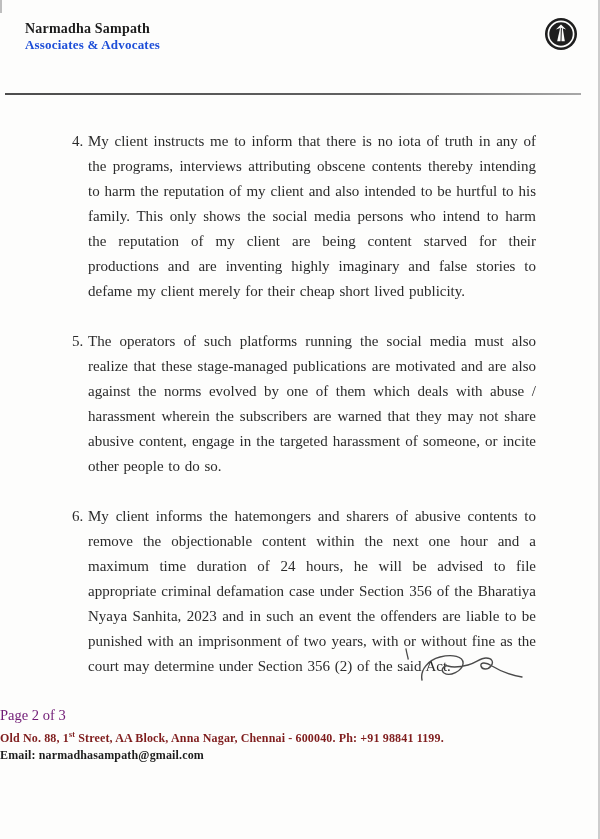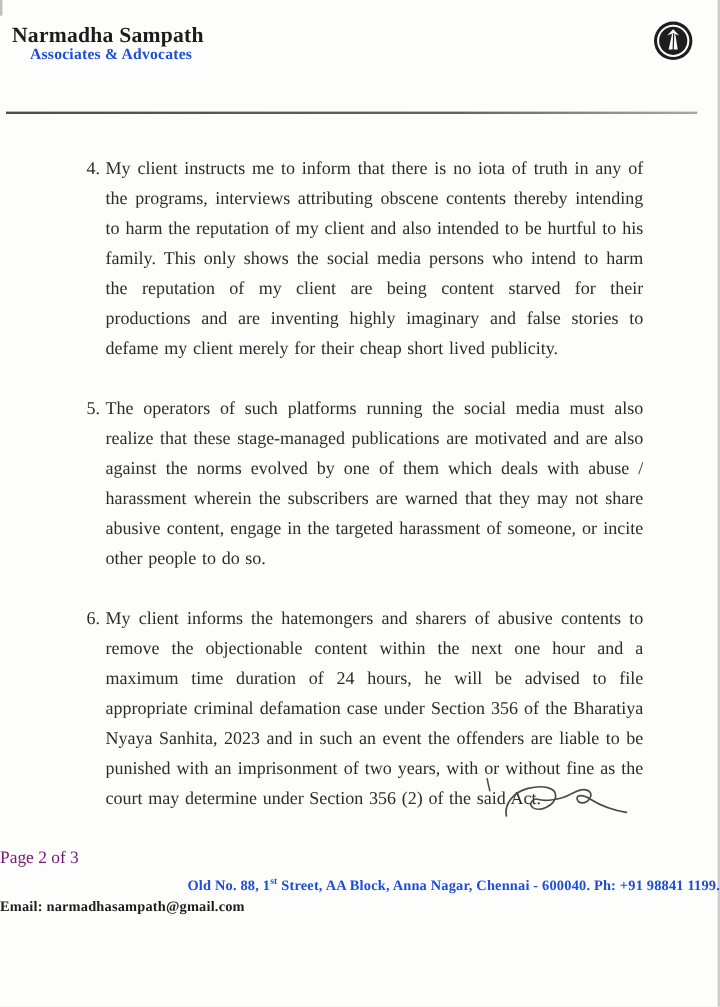--- a/index.html
+++ b/index.html
@@ -15,22 +15,22 @@
   }
   .right-edge {
     position: absolute; right: 0; top: 0; width: 2px; height: 100%;
     background: #c4c4c4; opacity: .85;
   }
   .corner-mark {
     position: absolute; left: 0; top: 0; width: 2px; height: 13px;
     background: #8a8a8a; opacity: .55;
   }
   .firm-name {
-    position: absolute; left: 10px; top: 21px;
-    font-size: 18px; font-weight: bold; color: #1c1c1c; letter-spacing: .2px;
+    position: absolute; left: 25px; top: 21px;
+    font-size: 14px; font-weight: bold; color: #1c1c1c; letter-spacing: .2px;
     line-height: 16px; white-space: nowrap;
   }
   .firm-subtitle {
     position: absolute; left: 25px; top: 37px;
     font-size: 13px; font-weight: bold; color: #1d4ed8; letter-spacing: .2px;
     line-height: 16px; white-space: nowrap;
   }
   .logo { position: absolute; left: 544px; top: 17px; width: 34px; height: 34px; }
   .header-rule {
     position: absolute; left: 5px; top: 93px; width: 576px; height: 2px;
@@ -45,21 +45,21 @@
     text-align: justify; text-align-last: left; word-spacing: 1px;
   }
   .para-num { position: absolute; left: 0; top: 0; }
   .signature-wrap { position: absolute; left: 392px; top: 640px; width: 140px; height: 55px; }
   .footer-page {
     position: absolute; left: 0; top: 707px; width: 100%;
     text-align: left; font-size: 14.5px; color: #701a75;
   }
   .footer-address {
     position: absolute; left: 0; top: 731px; width: 100%;
-    text-align: right; font-size: 12px; font-weight: bold; color: #1d4ed8;
+    text-align: left; font-size: 12px; font-weight: bold; color: #7f1d1d;
     letter-spacing: .15px;
   }
   .footer-address sup { font-size: 8px; line-height: 0; }
   .footer-email {
     position: absolute; left: 0; top: 748px; width: 100%;
     font-size: 12px; font-weight: bold; color: #1d1d1d;
     letter-spacing: .15px;
   }
 </style>
 </head>

